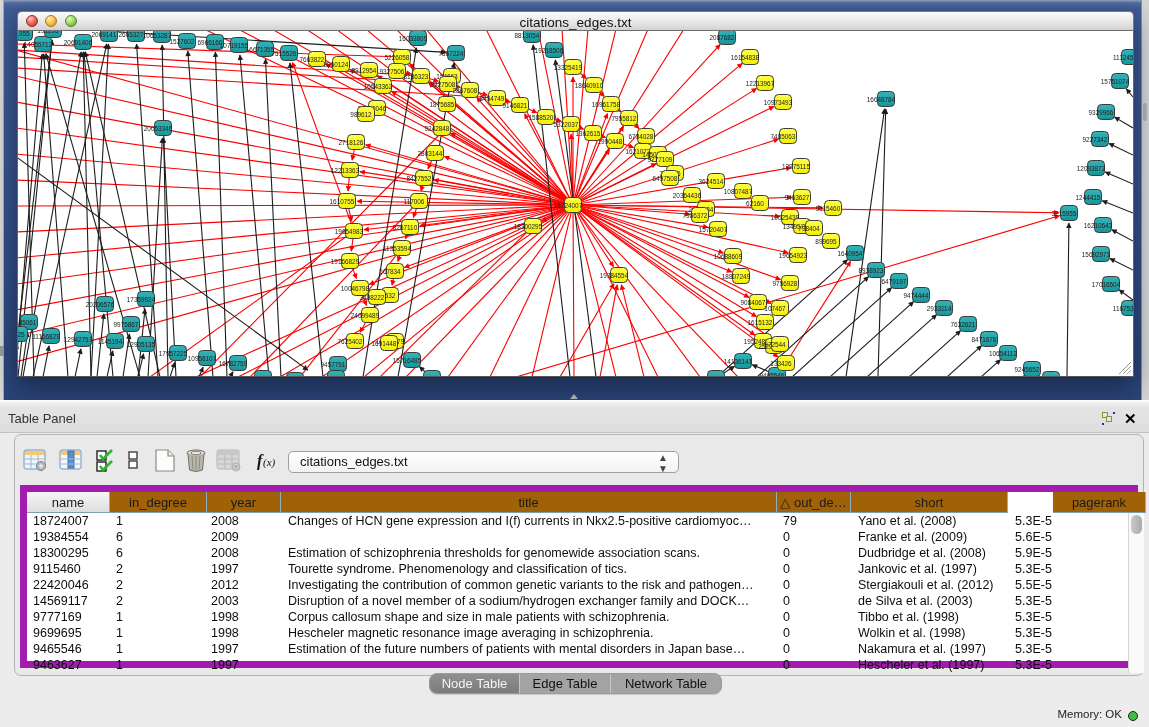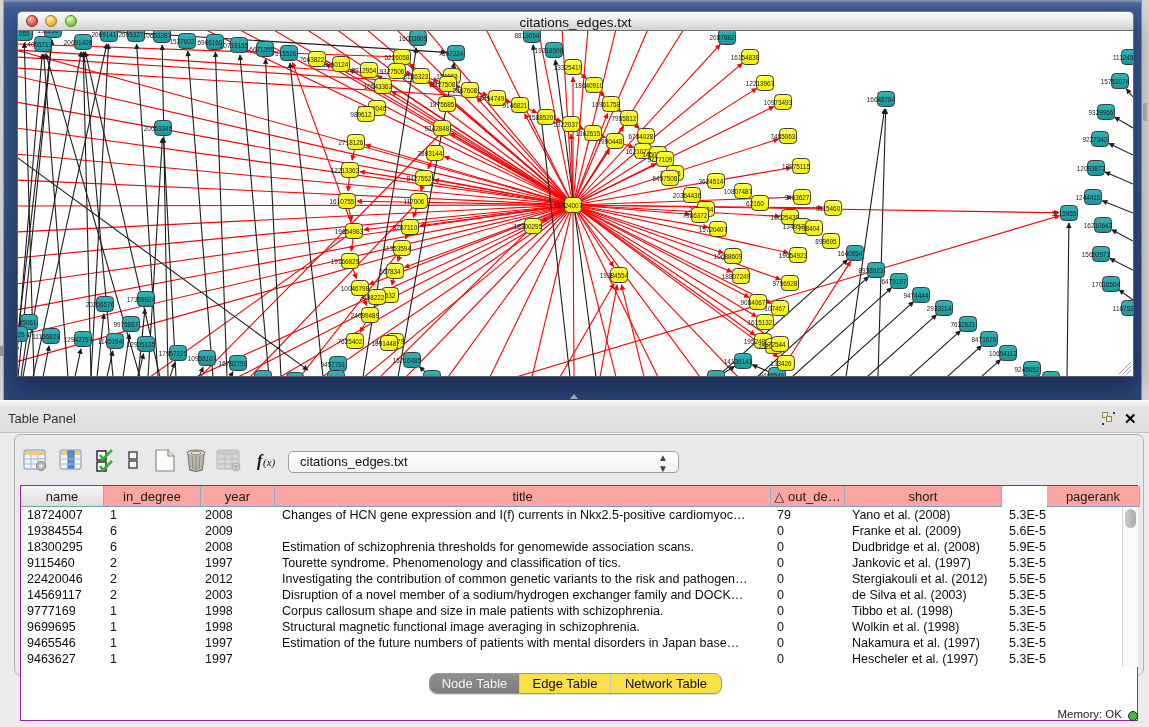--- a/index.html
+++ b/index.html
@@ -23,43 +23,43 @@
 #floaticon{position:absolute;left:1102px;top:11px;width:13px;height:13px}
 #floaticon .sq1{position:absolute;left:0;top:0;width:6px;height:6px;border:1px solid #9a8a30;background:#dce8f4}
 #floaticon .sq2{position:absolute;left:4px;top:4px;width:6px;height:6px;border:1px solid #9a8a30;background:#dce8f4}
 #floaticon .d1{position:absolute;left:11px;top:0;width:2px;height:2px;background:#1d3a6b}
 #floaticon .d2{position:absolute;left:0;top:11px;width:2px;height:2px;background:#1d3a6b}
 #closex{position:absolute;left:1124px;top:9px;font-size:15px;font-weight:900;color:#000}
 #inset{position:absolute;left:14px;top:34px;width:1130px;height:242px;background:#e9e9e9;border:1px solid #b2b2b2;border-radius:7px}
 #toolbar{position:absolute;left:6px;top:14px;height:26px}
 #combo{position:absolute;left:273px;top:16px;width:391px;height:22px;background:linear-gradient(180deg,#ffffff,#f2f2f2);border:1px solid #9f9f9f;border-radius:5px;font-size:13px;color:#111;line-height:20px;padding-left:11px}
 #combo .arr{position:absolute;right:10px;top:0;font-size:10px;color:#444;line-height:11px}
-#tbl{position:absolute;left:5px;top:50px;width:1118px;height:236px;background:#fff;border:1px solid #a21caf}
+#tbl{position:absolute;left:5px;top:50px;width:1118px;height:183px;background:#fff;border:7px solid #a21caf}
 #thead{position:absolute;left:0;top:0;width:1101px;height:21px;font-size:13px;color:#1a1a1a}
-#thead span{position:absolute;top:0;height:21px;line-height:21px;text-align:center;background:#fca5a5;border-right:1px solid #8fb0c2;border-bottom:1px solid #7d9fb2}
+#thead span{position:absolute;top:0;height:21px;line-height:21px;text-align:center;background:#a16207;border-right:1px solid #8fb0c2;border-bottom:1px solid #7d9fb2}
 #thead .h1{left:0;width:83px;background:linear-gradient(180deg,#f5f5f5,#dedede);border-right:1px solid #a5a5a5}
 #thead .h2{left:83px;width:97px}
 #thead .h3{left:180px;width:74px}
 #thead .h4{left:254px;width:496px}
 #thead .h5{left:750px;width:74px}
 #thead .h6{left:824px;width:157px}
 #thead .h7{left:1026px;width:93px}
 #tbody{position:absolute;left:0;top:21px;width:1101px;height:160px;font-size:12.5px;color:#0d0d0d}
 .tr{position:relative;height:16px;line-height:16px;white-space:nowrap}
 .tr span{position:absolute;top:0;overflow:hidden}
 .c1{left:6px;width:76px}
 .c2{left:89px;width:90px}
 .c3{left:184px;width:69px}
 .c4{left:261px;width:488px}
 .c5{left:756px;width:66px}
 .c6{left:831px;width:149px}
 .c7{left:988px;width:86px}
 #vscroll{position:absolute;left:1101px;top:21px;width:16px;height:160px;background:#fafafa;border-left:1px solid #d5d5d5}
 #vthumb{position:absolute;left:2px;top:2px;width:11px;height:19px;background:linear-gradient(90deg,#c9c9c9,#ababab);border-radius:6px}
-#tabs{position:absolute;left:429px;top:273px;width:293px;height:21px;background:#fde047;border:1px solid #9a9a9a;border-radius:8px;font-size:13px;color:#111;box-shadow:0 1px 1px rgba(0,0,0,.15)}
+#tabs{position:absolute;left:429px;top:273px;width:293px;height:21px;background:#a3a3a3;border:1px solid #9a9a9a;border-radius:8px;font-size:13px;color:#111;box-shadow:0 1px 1px rgba(0,0,0,.15)}
 #tabs .seg{position:absolute;top:0;height:19px;line-height:19px;text-align:center}
 #tabs .s1{left:0;width:89px;background:linear-gradient(180deg,#909090,#7b7b7b);color:#f4f4f4;border-radius:7px 0 0 7px}
 #tabs .s2{left:89px;width:91px;border-left:1px solid #c8c8c8}
 #tabs .s3{left:180px;width:111px;border-left:1px solid #c8c8c8}
 #status{position:absolute;left:6px;top:300px;width:1149px;height:27px}
 #status .mem{position:absolute;right:33px;top:8px;font-size:11.5px;color:#222}
 #led{position:absolute;left:1122px;top:11px;width:10px;height:10px;border-radius:50%;background:#3fbf3f;border:1.5px solid #222}
 #srdiv{position:absolute;left:1144px;top:1px;width:3px;height:26px;background:#9b9b9b}
 #splitarrow{position:absolute;left:570px;top:394px;width:0;height:0;border-left:4px solid transparent;border-right:4px solid transparent;border-bottom:5px solid #b9b9b9}
 </style></head>
@@ -1016,21 +1016,21 @@
             <span class="c3">1998</span>
             <span class="c4">Corpus callosum shape and size in male patients with schizophrenia.</span>
             <span class="c5">0</span>
             <span class="c6">Tibbo et al. (1998)</span>
             <span class="c7">5.3E-5</span>
           </div>
 <div class="tr">
             <span class="c1">9699695</span>
             <span class="c2">1</span>
             <span class="c3">1998</span>
-            <span class="c4">Structural magnetic functional image averaging in schizophrenia.</span>
+            <span class="c4">Hescheler magnetic resonance image averaging in schizophrenia.</span>
             <span class="c5">0</span>
             <span class="c6">Wolkin et al. (1998)</span>
             <span class="c7">5.3E-5</span>
           </div>
 <div class="tr">
             <span class="c1">9465546</span>
             <span class="c2">1</span>
             <span class="c3">1997</span>
             <span class="c4">Estimation of the future numbers of patients with mental disorders in Japan base…</span>
             <span class="c5">0</span>

